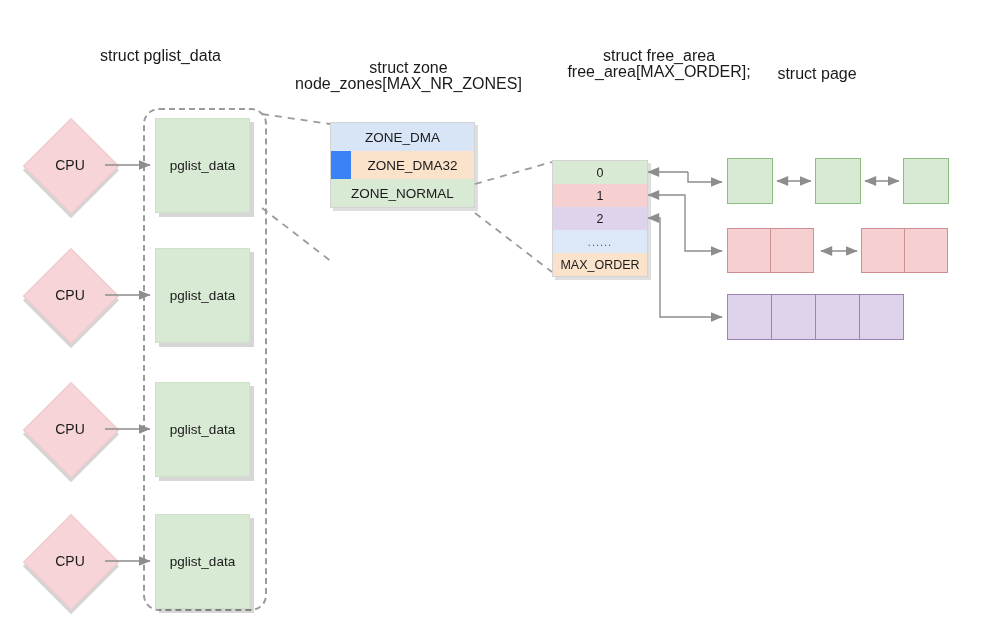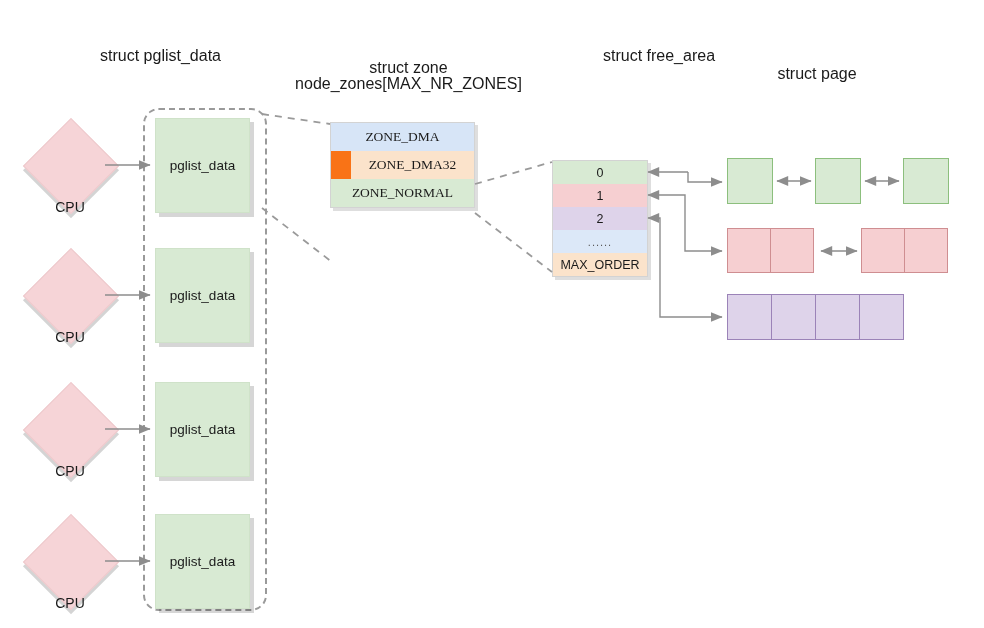--- a/index.html
+++ b/index.html
@@ -21,21 +21,21 @@
 
   
   .cpu{
     position:absolute;width:66px;height:66px;
     background:#f6d4d7;border:1px solid #eec9cc;
     transform:rotate(45deg);
     box-shadow:3px 3px 0 rgba(0,0,0,0.17);
   }
   .cpu-label{
     position:absolute;width:96px;text-align:center;
-    font-size:14px;color:#1a1a1a;margin-top:42px;
+    font-size:14px;color:#1a1a1a;
   }
 
   
   .pglist{
     position:absolute;width:93px;height:93px;
     background:#d8ead3;border:1px solid #cfe2c9;
     box-shadow:4px 4px 0 rgba(0,0,0,0.16);
     display:flex;align-items:center;justify-content:center;
     font-size:13.5px;color:#1a1a1a;
   }
@@ -45,22 +45,21 @@
     position:absolute;
     border:2px dashed #9a9a9a;border-radius:16px;
     background:transparent;
   }
 
   
   .zonebox{
     position:absolute;left:330px;top:122px;width:143px;
     box-shadow:3px 3px 0 rgba(0,0,0,0.13);
     border:1px solid #d3d3d3;
-    background:#f97316;
-    font-family:Liberation Serif, serif;
+    background:#3b82f6;
   }
   .zonerow{
     height:28px;display:flex;align-items:center;justify-content:center;
     font-size:13.5px;color:#1a1a1a;box-sizing:border-box;
   }
 
   
   .fabox{
     position:absolute;left:552px;top:160px;width:94px;
     box-shadow:3px 3px 0 rgba(0,0,0,0.13);
@@ -89,20 +88,21 @@
     <span>struct pglist_data</span>
   </div>
 
   <div class="colhead" style="left:286px;top:60px;width:245px;">
     <span>struct zone</span>
     <span class="l2">node_zones[MAX_NR_ZONES]</span>
   </div>
 
   <div class="colhead" style="left:553px;top:48px;width:212px;">
     <span>struct free_area</span>
+    <span class="l2">free_area[MAX_ORDER];</span>
   </div>
 
   <div class="colhead" style="left:722px;top:66px;width:190px;">
     <span>struct page</span>
   </div>
 
   <div class="dashbox" style="left:143px;top:108px;width:120px;height:499px;"></div>
 
   <div class="cpu" style="left:37px;top:132px;"></div>
   <div class="cpu-label" style="left:22px;top:157px;">CPU</div>

